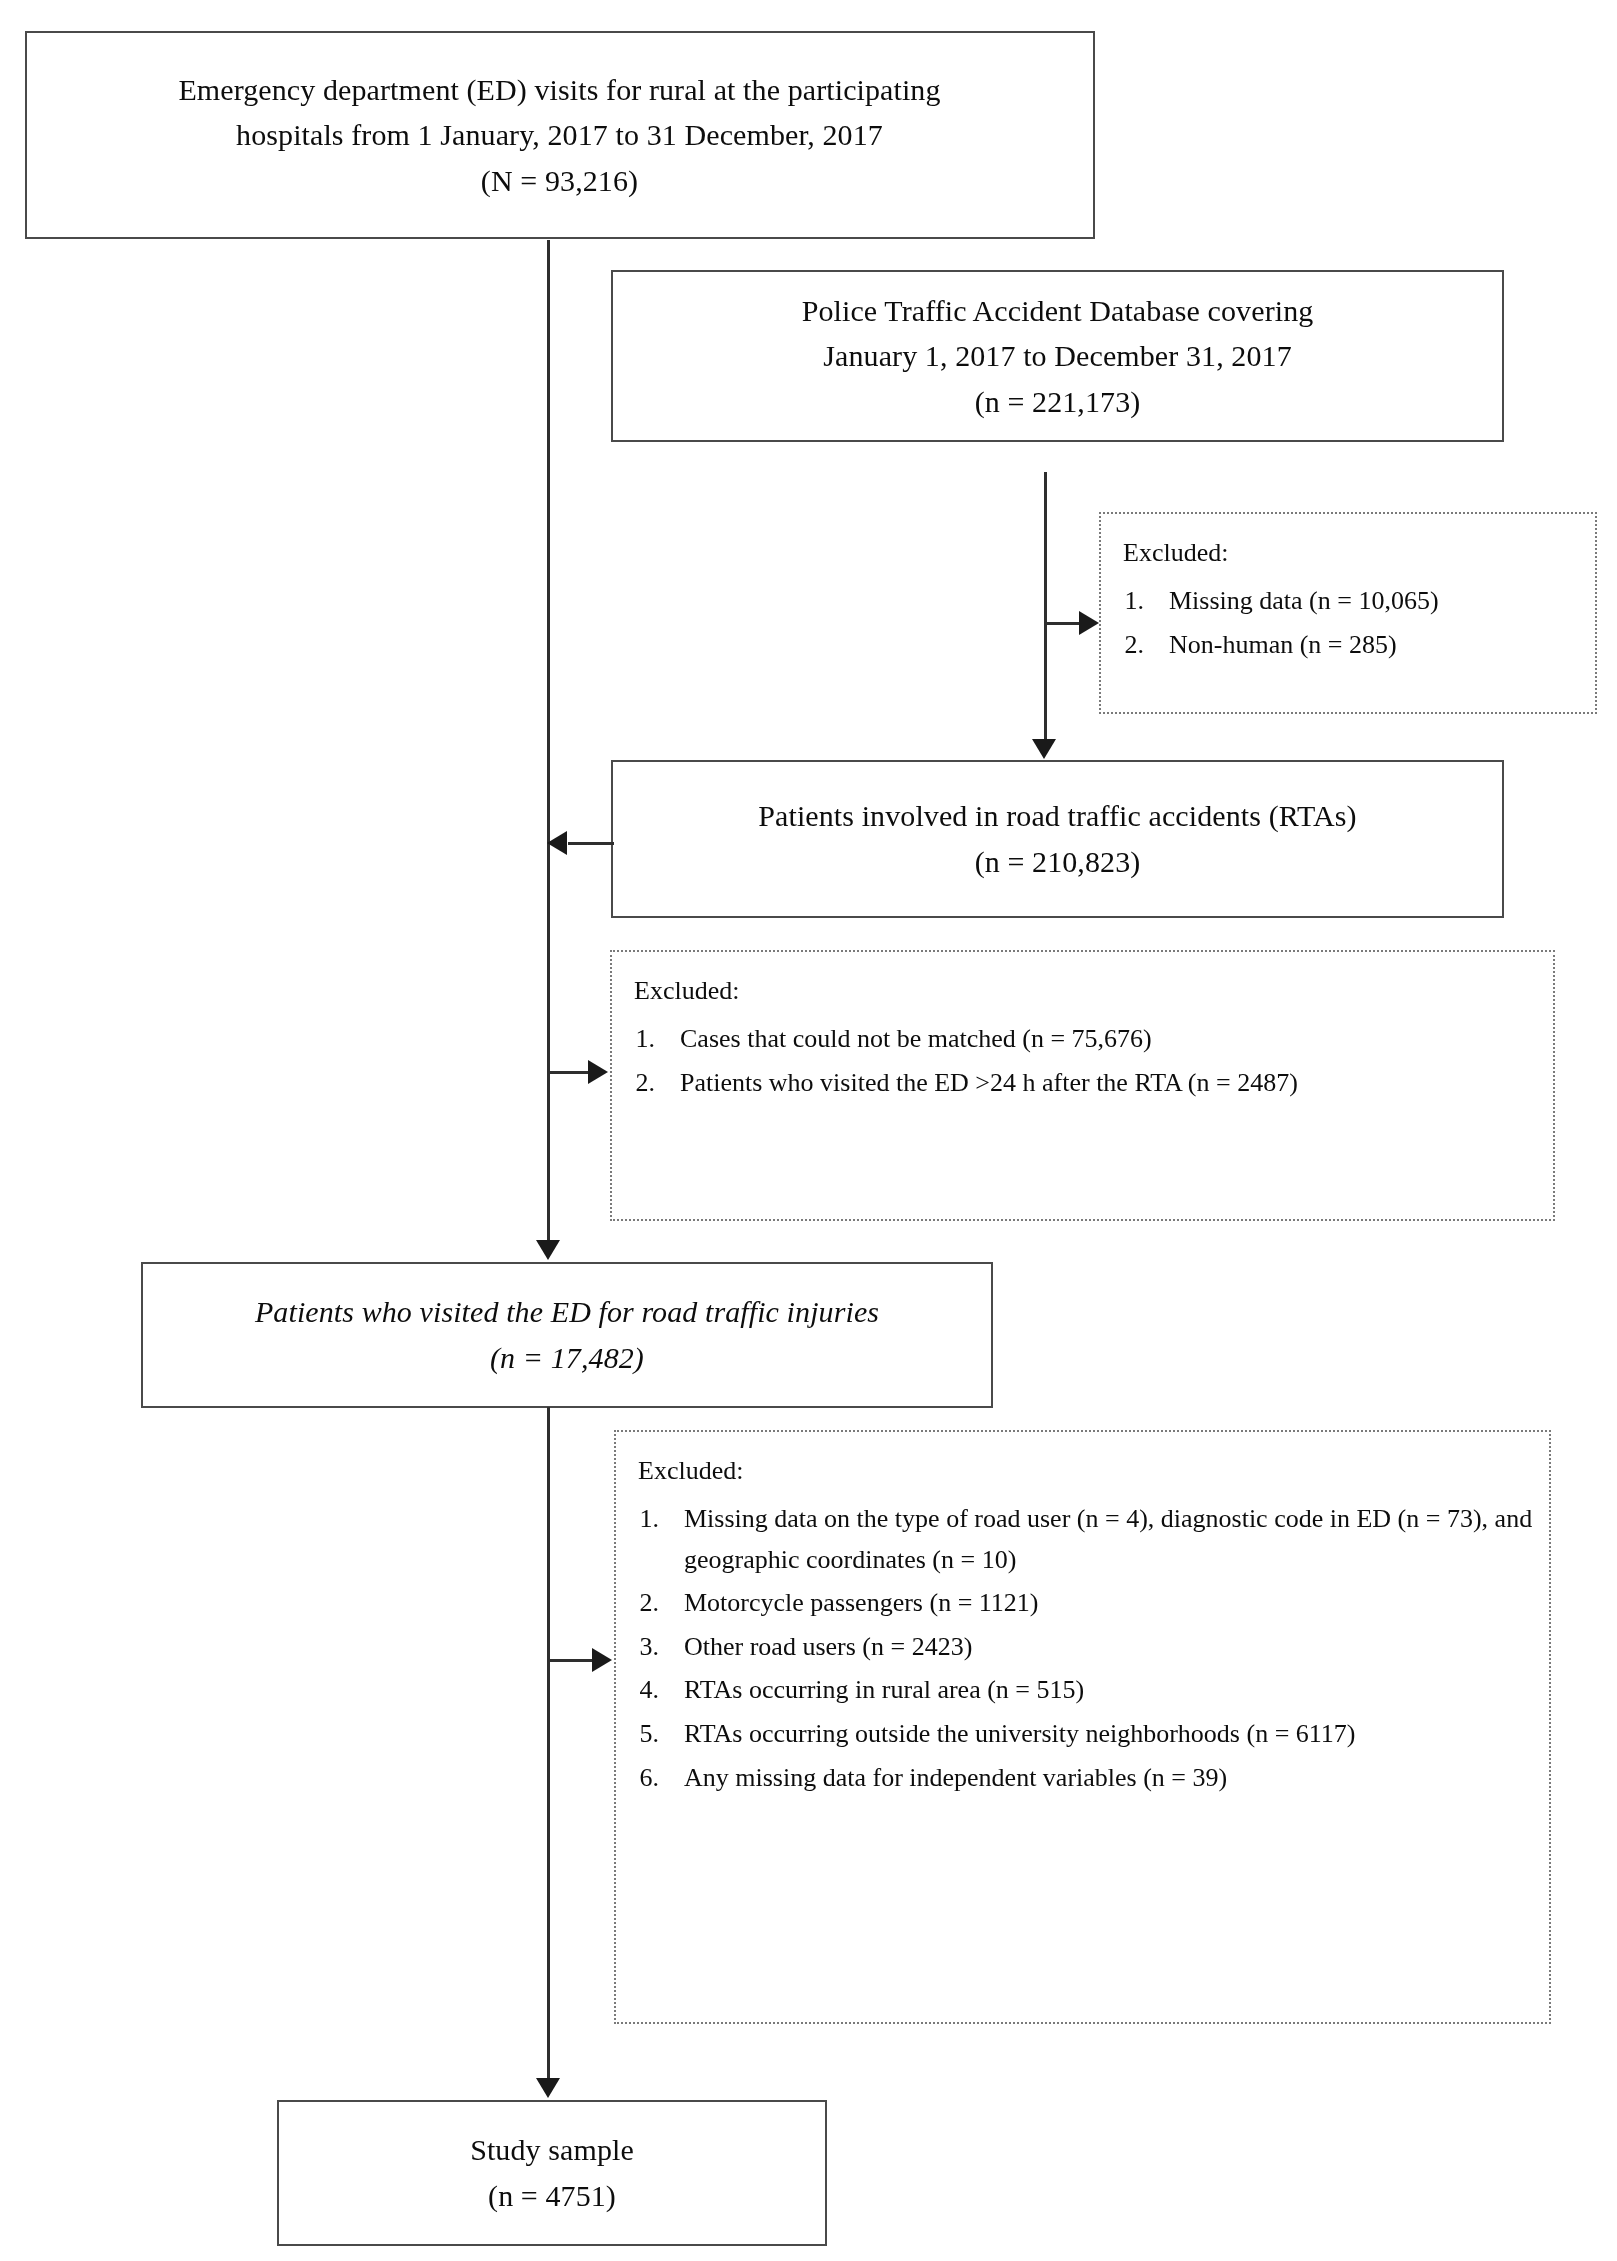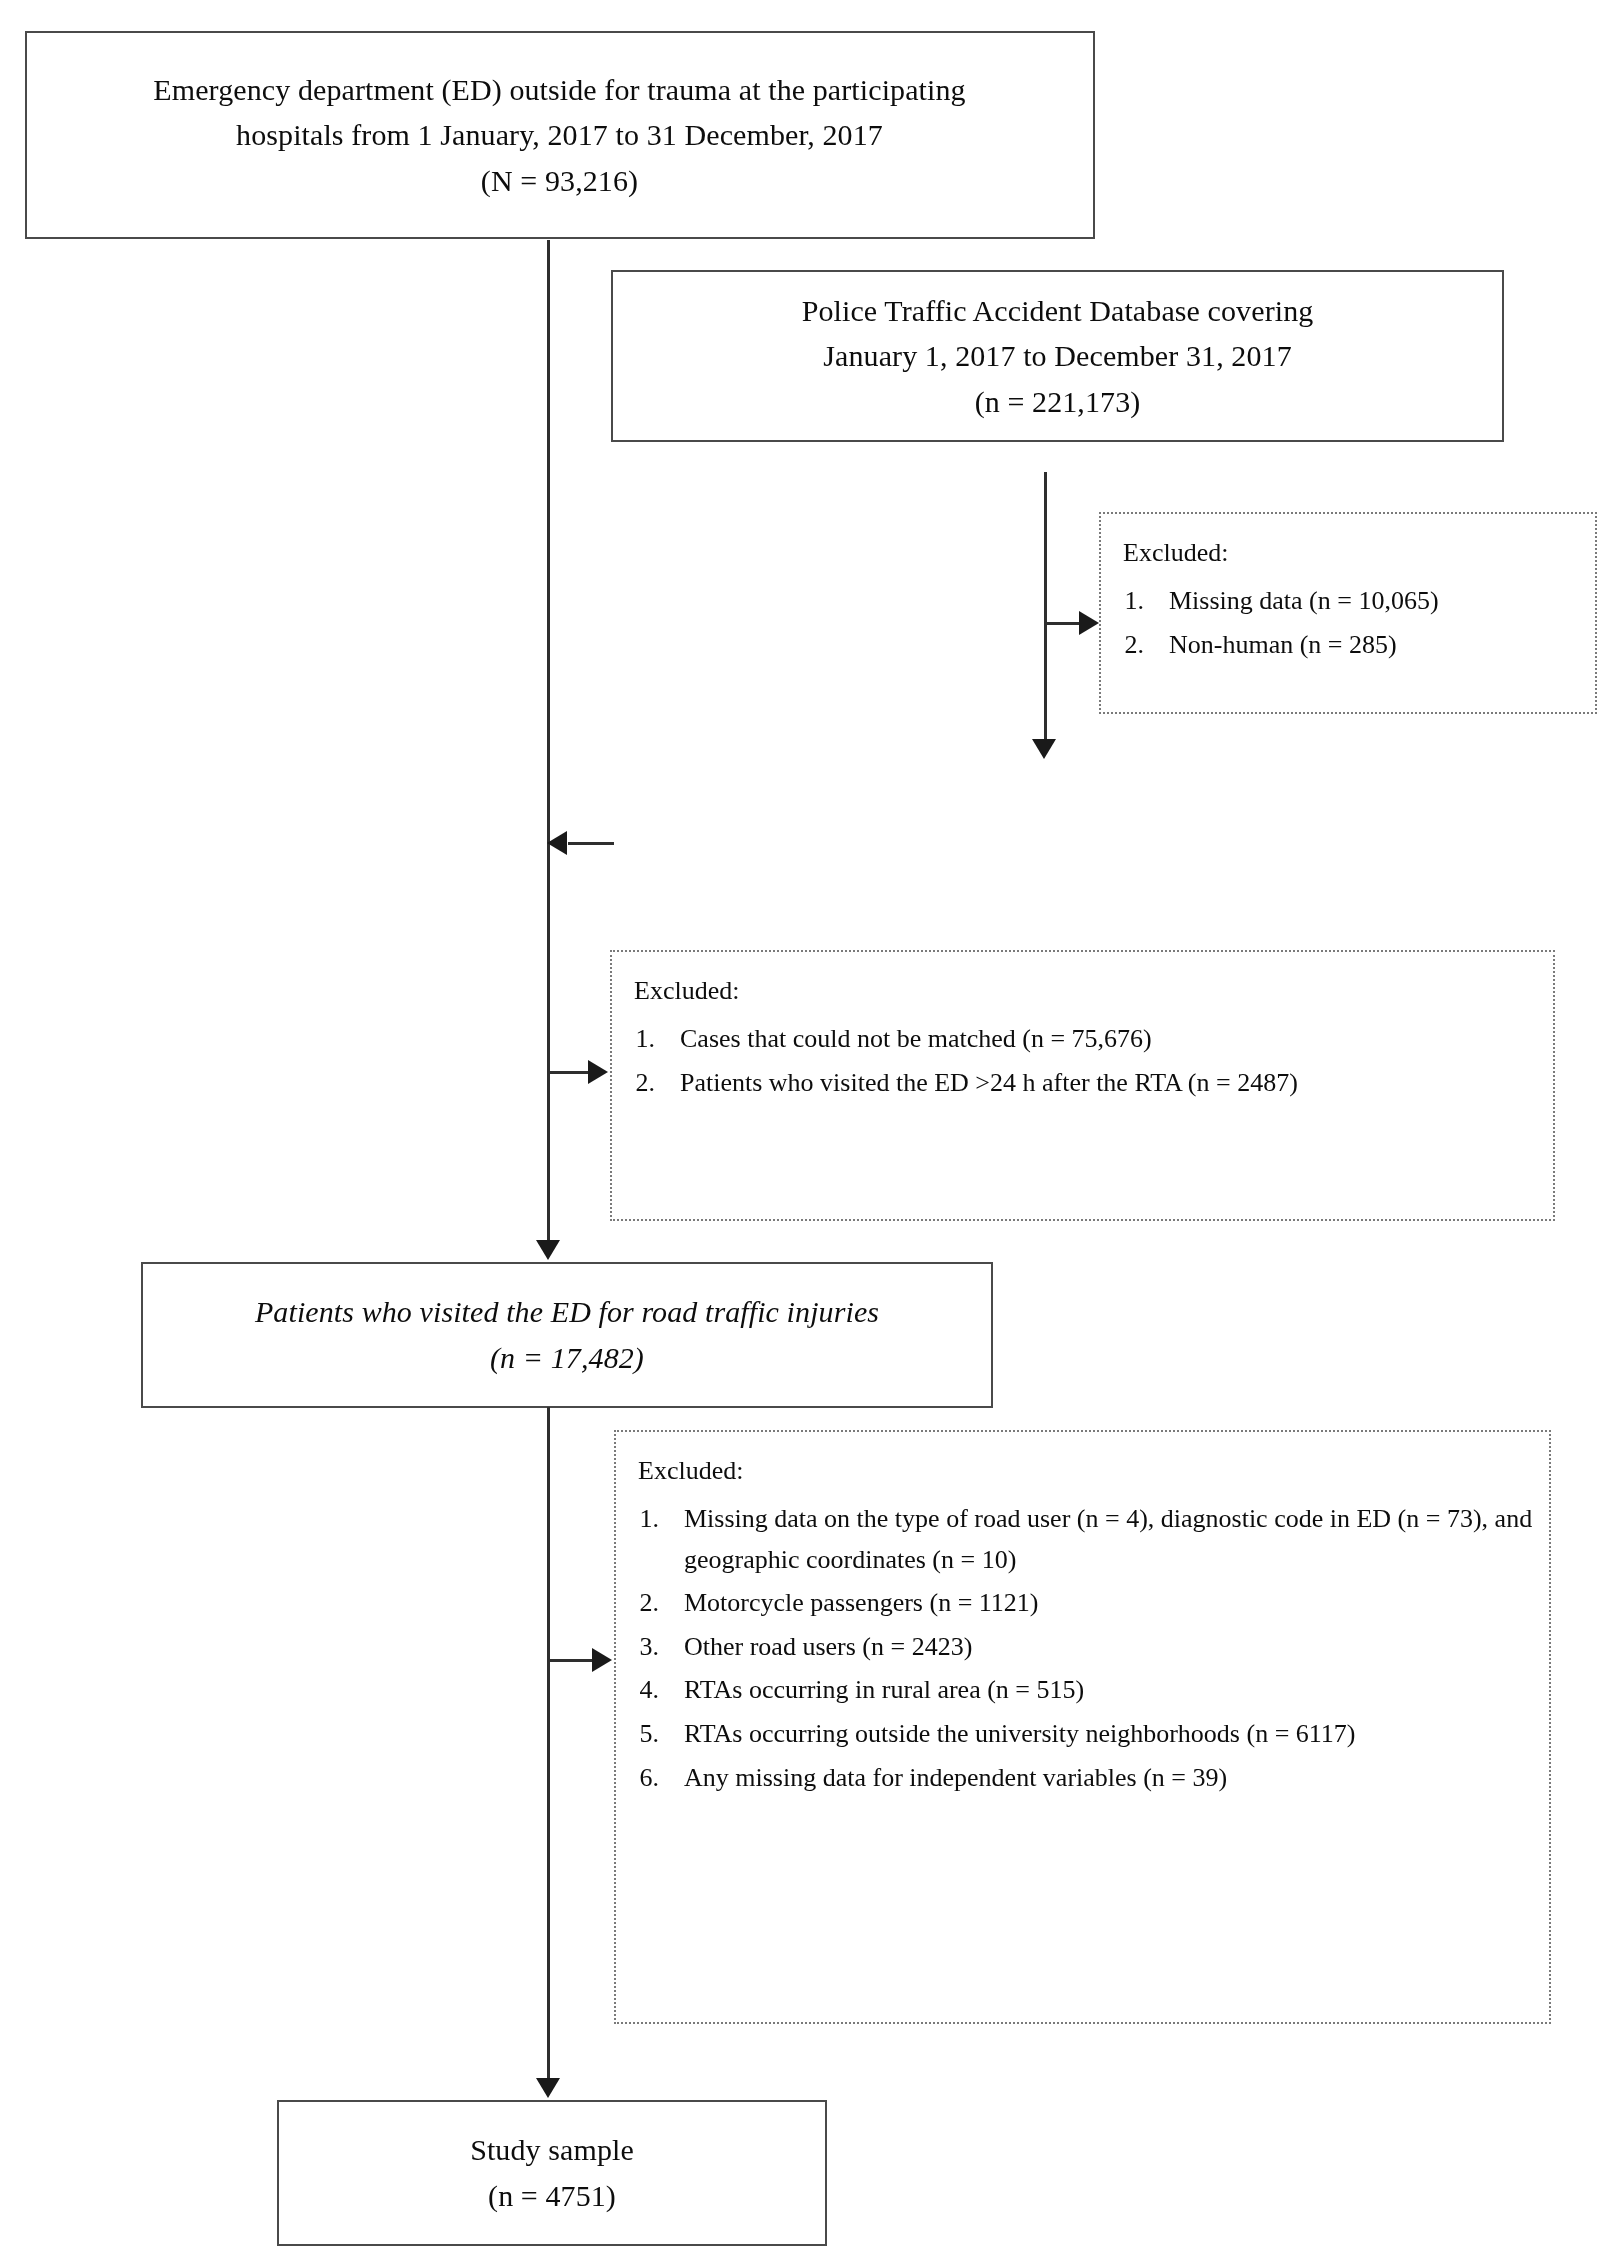--- a/index.html
+++ b/index.html
@@ -97,21 +97,21 @@
     border-bottom: 12.6px solid transparent;
     border-right: 20px solid #1a1a1a;
   }
 </style>
 </head>
 <body>
 
 <div id="canvas">
 
   <div class="box" style="left:24.5px; top:31px; width:1070px; height:208px;">
-    <span class="ln">Emergency department (ED) outside for trauma at the participating</span>
+    <span class="ln">Emergency department (ED) visits for rural at the participating</span>
     <span class="ln">hospitals from 1 January, 2017 to 31 December, 2017</span>
     <span class="ln">(N = 93,216)</span>
   </div>
 
   <div class="box" style="left:611px; top:270px; width:893px; height:172px;">
     <span class="ln">Police Traffic Accident Database covering</span>
     <span class="ln">January 1, 2017 to December 31, 2017</span>
     <span class="ln">(n = 221,173)</span>
   </div>
 
@@ -122,20 +122,24 @@
         <span class="num">1.</span>
         <span>Missing data (n = 10,065)</span>
       </li>
       <li>
         <span class="num">2.</span>
         <span>Non-human (n = 285)</span>
       </li>
     </ol>
   </div>
 
+  <div class="box" style="left:611px; top:760px; width:893px; height:158px;">
+    <span class="ln">Patients involved in road traffic accidents (RTAs)</span>
+    <span class="ln">(n = 210,823)</span>
+  </div>
 
   <div class="dotted" style="left:610px; top:950px; width:945px; height:271px;">
     <span class="hdr">Excluded:</span>
     <ol>
       <li>
         <span class="num">1.</span>
         <span>Cases that could not be matched (n = 75,676)</span>
       </li>
       <li>
         <span class="num">2.</span>

